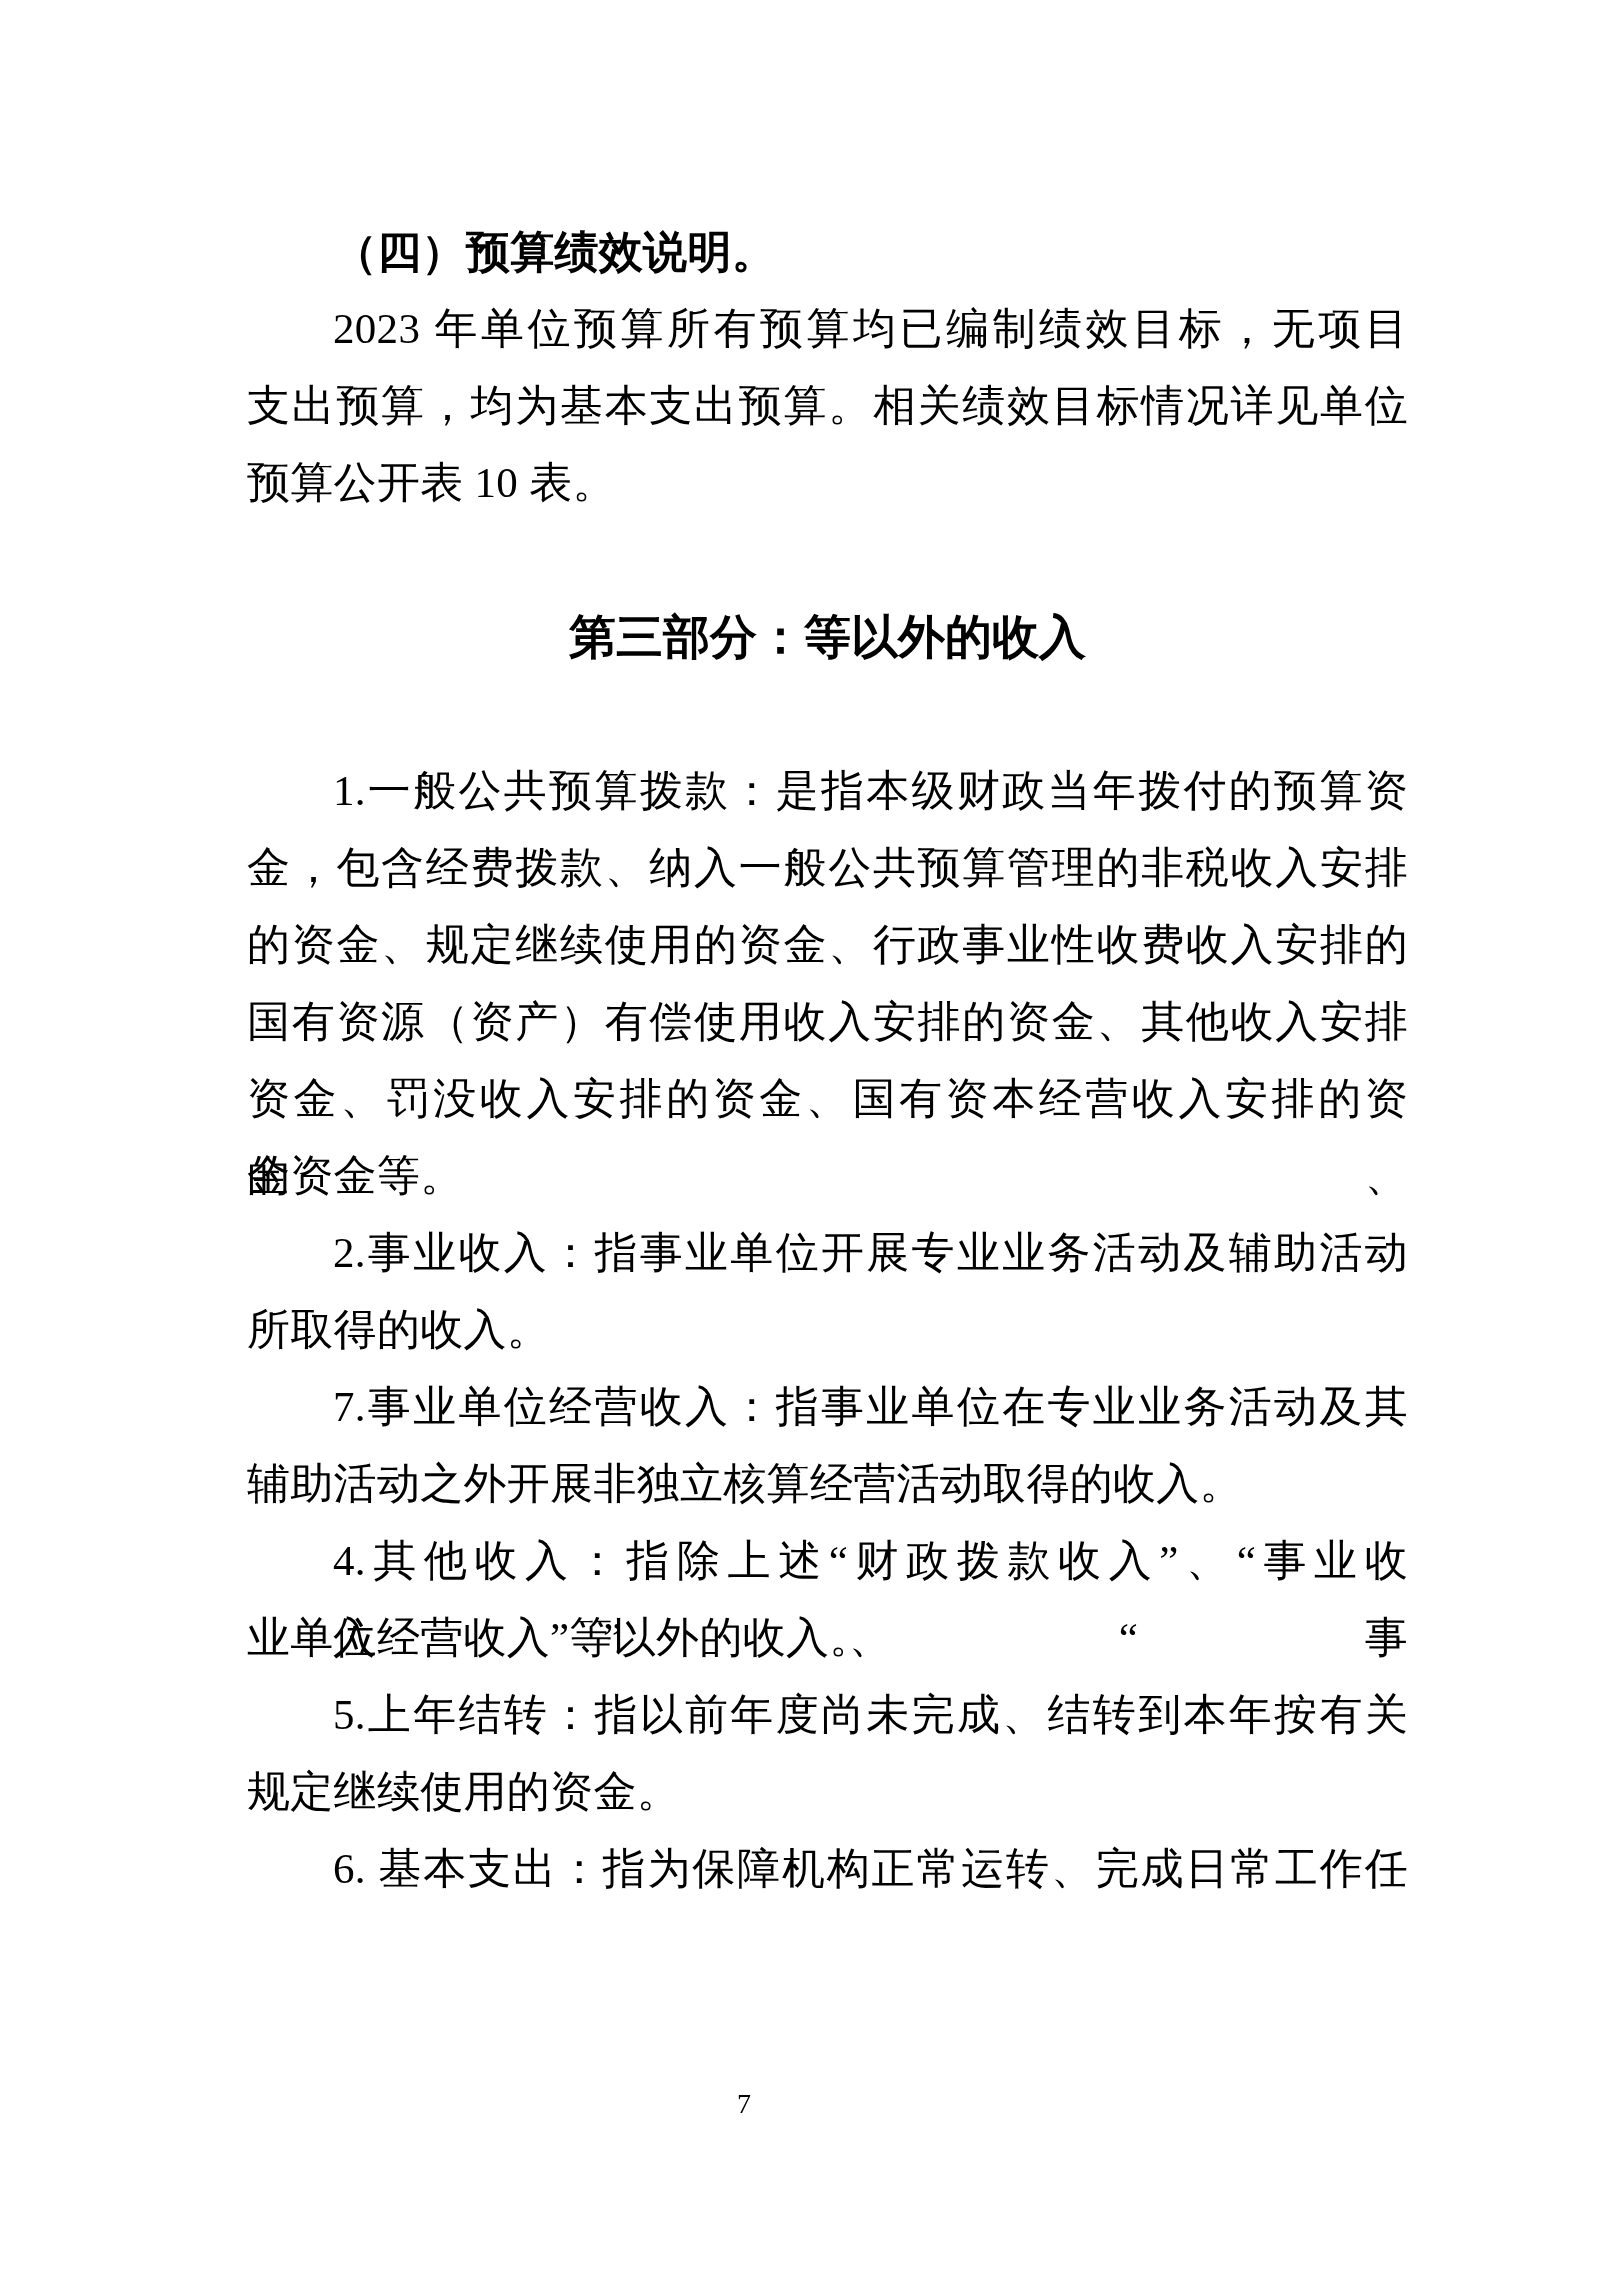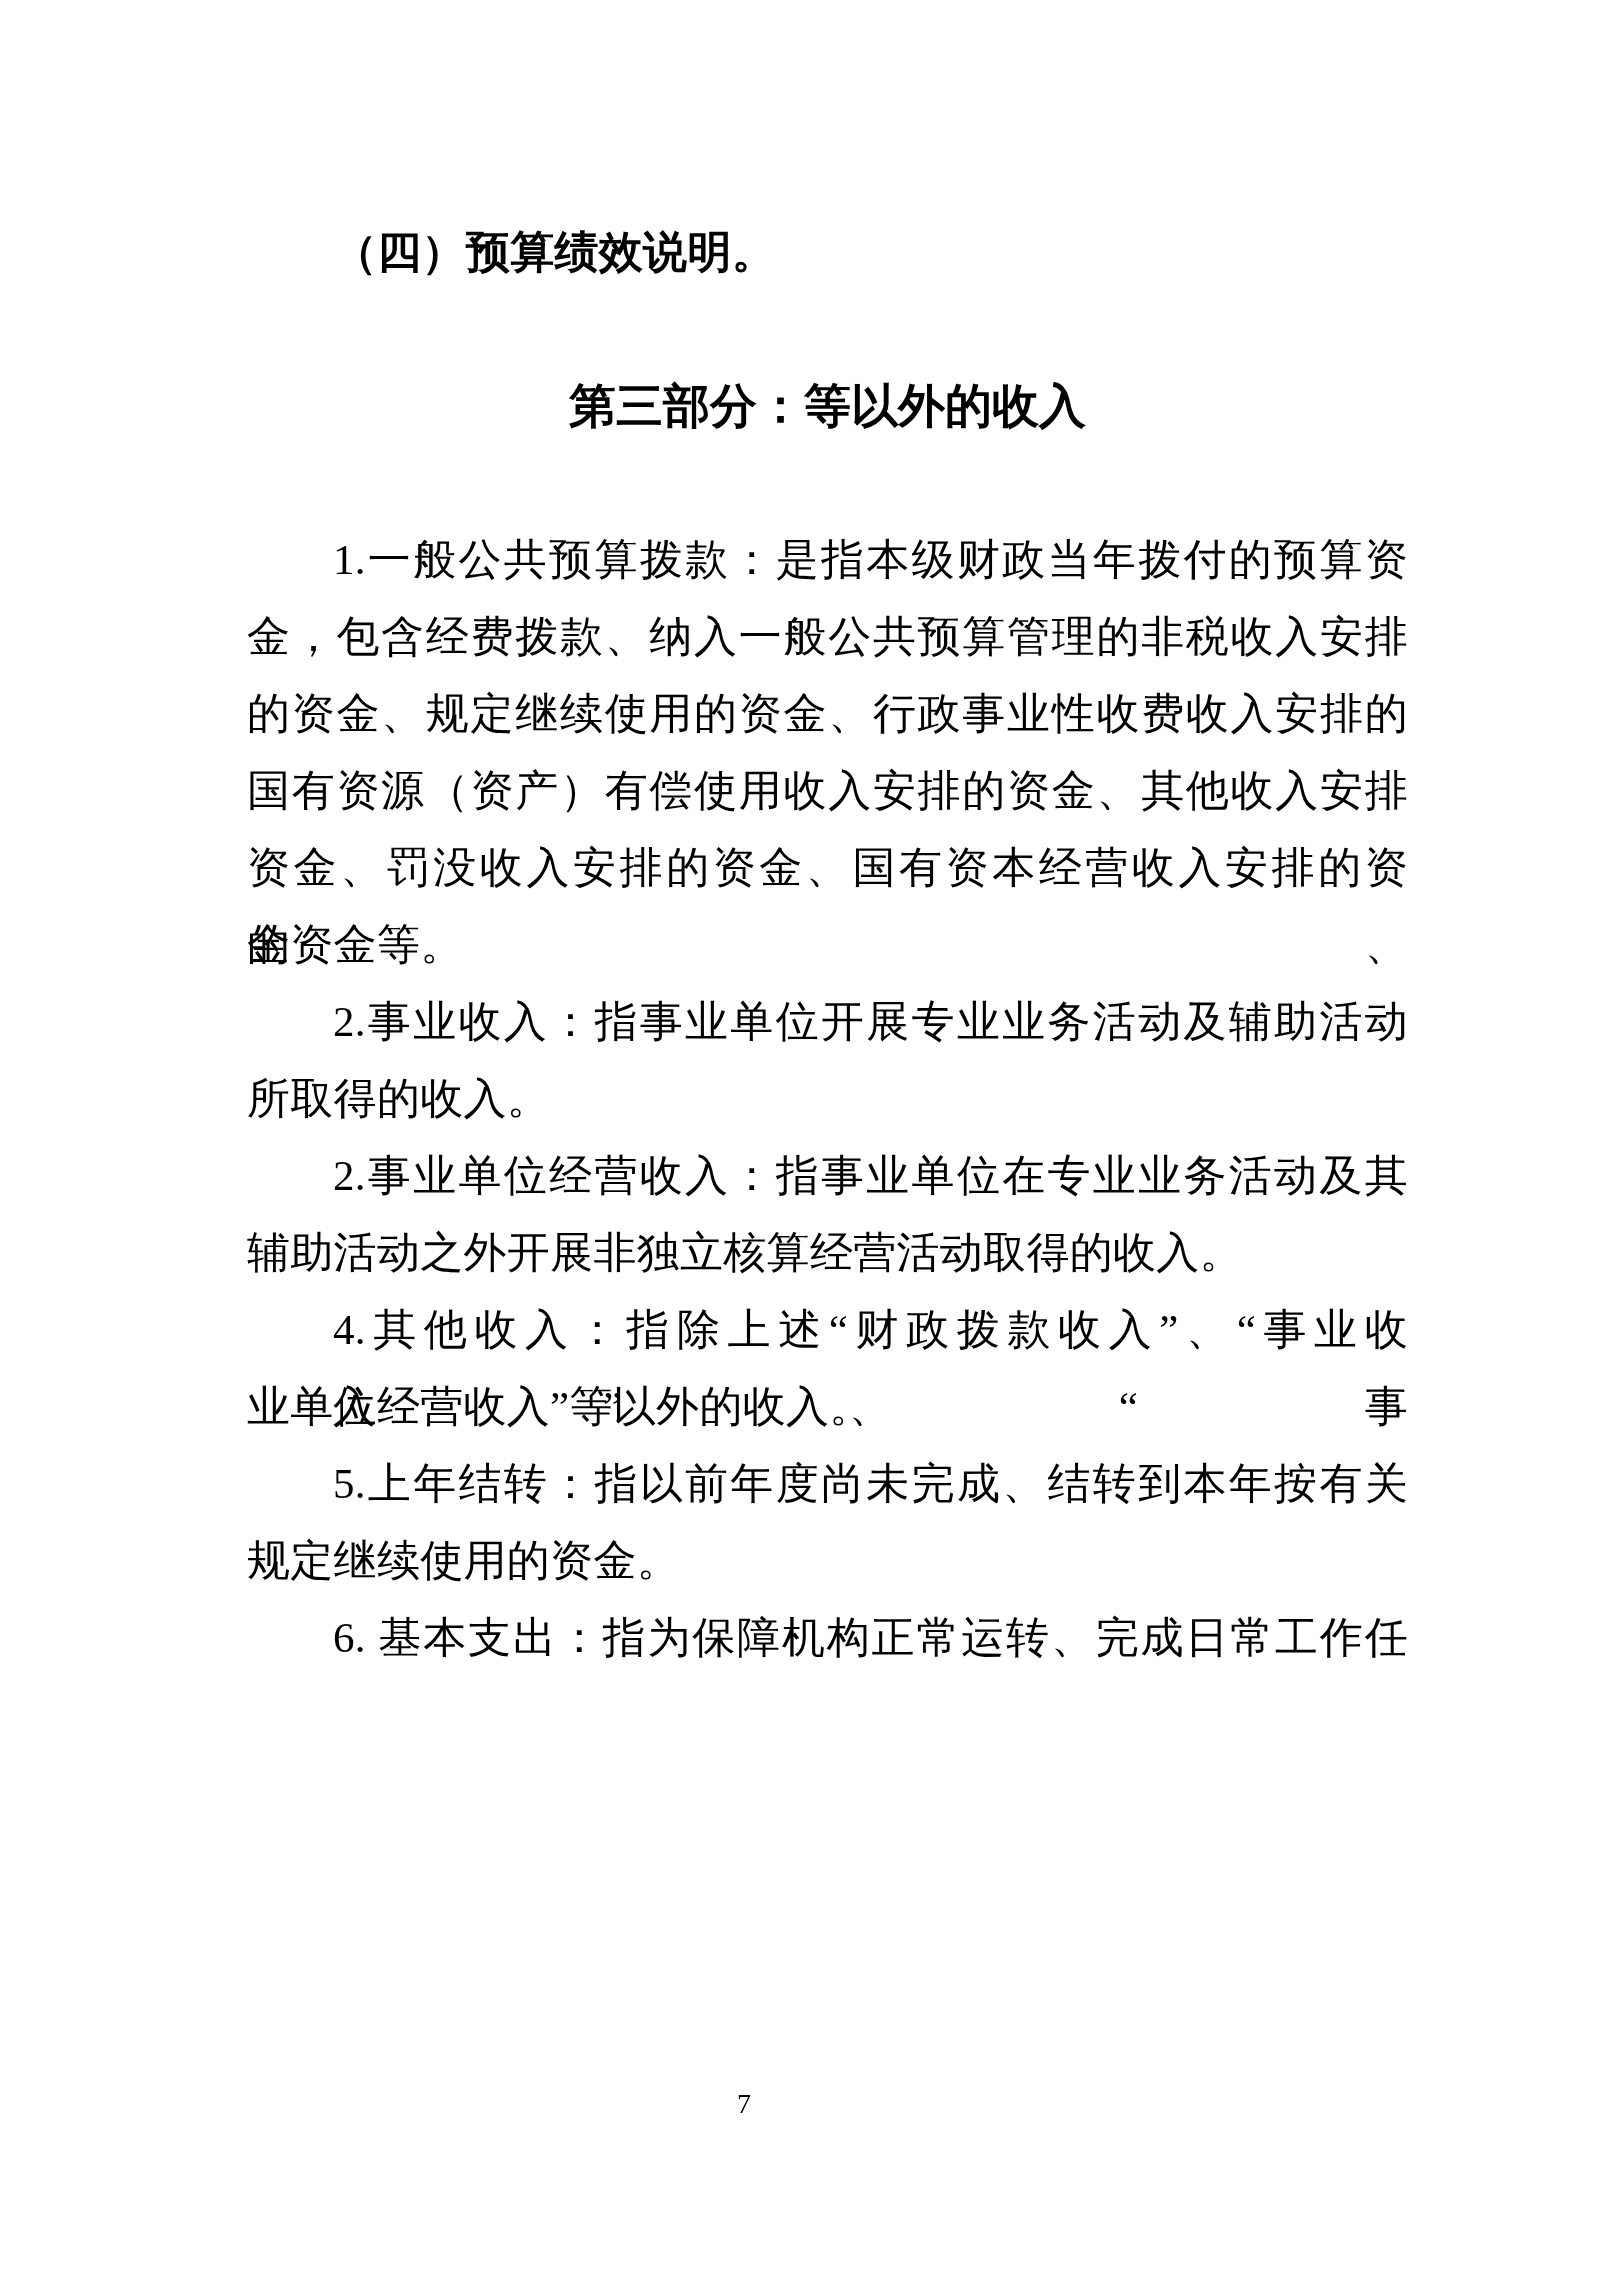--- a/index.html
+++ b/index.html
@@ -65,35 +65,40 @@
     line-height: 31px;
     color: #000000;
   }
 </style>
 </head>
 <body>
 
 <div class="page">
   <div class="text-column">
       <div class="line indent sub-heading">（四）预算绩效说明。</div>
+      <div class="paragraph">
+        <div class="line indent fill">2023 年单位预算所有预算均已编制绩效目标，无项目</div>
+        <div class="line fill">支出预算，均为基本支出预算。相关绩效目标情况详见单位</div>
+        <div class="line last">预算公开表 10 表。</div>
+      </div>
       <div class="section-heading">第三部分：等以外的收入</div>
       <div class="paragraph">
         <div class="line indent fill">1.一般公共预算拨款：是指本级财政当年拨付的预算资</div>
         <div class="line fill">金，包含经费拨款、纳入一般公共预算管理的非税收入安排</div>
         <div class="line fill">的资金、规定继续使用的资金、行政事业性收费收入安排的</div>
         <div class="line fill">国有资源（资产）有偿使用收入安排的资金、其他收入安排</div>
         <div class="line fill">资金、罚没收入安排的资金、国有资本经营收入安排的资金、</div>
         <div class="line last">的资金等。</div>
       </div>
       <div class="paragraph">
         <div class="line indent fill">2.事业收入：指事业单位开展专业业务活动及辅助活动</div>
         <div class="line last">所取得的收入。</div>
       </div>
       <div class="paragraph">
-        <div class="line indent fill">2.事业单位经营收入：指事业单位在专业业务活动及其</div>
+        <div class="line indent fill">7.事业单位经营收入：指事业单位在专业业务活动及其</div>
         <div class="line last">辅助活动之外开展非独立核算经营活动取得的收入。</div>
       </div>
       <div class="paragraph">
         <div class="line indent fill">4.其他收入：指除上述“财政拨款收入”、“事业收入”、“事</div>
         <div class="line last">业单位经营收入”等以外的收入。</div>
       </div>
       <div class="paragraph">
         <div class="line indent fill">5.上年结转：指以前年度尚未完成、结转到本年按有关</div>
         <div class="line last">规定继续使用的资金。</div>
       </div>

